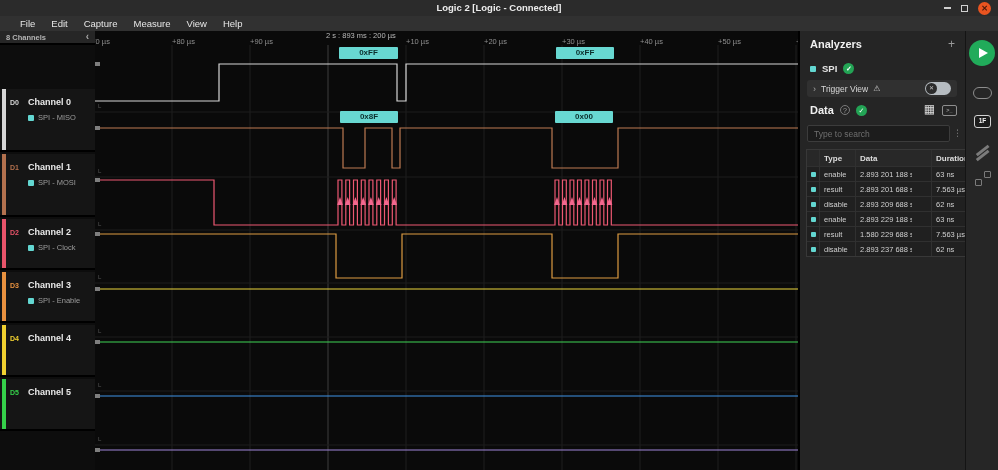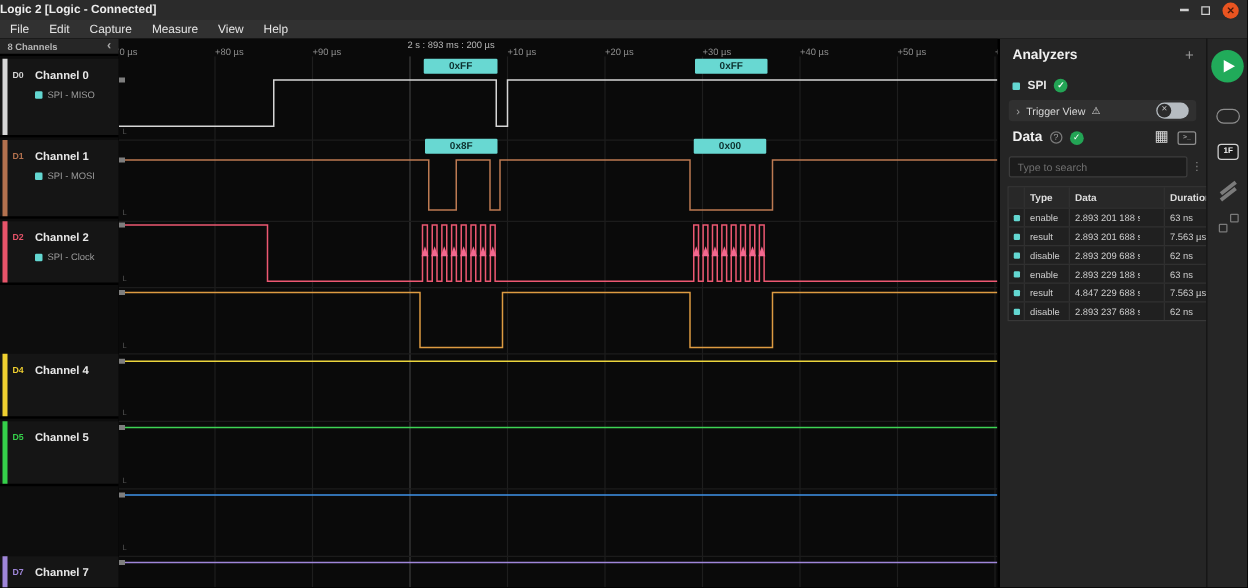--- a/index.html
+++ b/index.html
@@ -1,43 +1,43 @@
 <!DOCTYPE html>
 <html><head>
 <meta charset="utf-8">
 <style>
   * { margin:0; padding:0; box-sizing:border-box; }
   html,body { width:998px; height:470px; overflow:hidden; background:#000;
     font-family:"Liberation Sans", sans-serif; }
 
   
   .titlebar { height:16px; background:#2b2b2b; position:relative; }
-  .title { position:absolute; left:0; right:0; top:2px; 
+  .title { position:absolute; left:0; right:0; top:2px; text-align:center;
     font-size:9.5px; font-weight:bold; color:#ececec; }
   .winbtns { position:absolute; right:7px; top:1px; height:14px; display:flex; gap:10px; align-items:center; }
   .min-glyph { width:7px; height:2px; background:#cfcfcf; }
   .max-glyph { width:7px; height:7px; border:1.5px solid #cfcfcf; }
   .close-btn { width:13px; height:13px; border-radius:50%; background:#e95420; color:#47180a;
     font-size:8px; line-height:13px; text-align:center; font-weight:bold; }
 
   
   .menubar { height:15px; background:#313131; display:flex; align-items:center;
-    padding-left:8px; gap:16px; font-size:9.5px; color:#e6e6e6; }
+    padding-left:20px; gap:16px; font-size:9.5px; color:#e6e6e6; }
   .menu-item { cursor:default; }
 
   
   .app { position:relative; height:439px; background:#000; }
 
   
   .sidebar { position:absolute; left:0; top:0; width:95px; height:439px; background:#0d0d0d; }
   .sidebar-header { position:absolute; top:0; left:0; width:95px; height:14px; background:#262626;
     border-bottom:2px solid #000; font-size:7.5px; font-weight:bold; color:#b5b5b5;
     display:flex; align-items:center; padding:0 6px; justify-content:space-between; }
   .collapse { color:#a9a9a9; font-size:10px; line-height:10px; }
-  .ch-row { position:absolute; left:0; width:95px; background:#151515; border-bottom:2px solid #000; }
+  .ch-row { position:absolute; left:0; width:95px; background:#151515; border-bottom:2px solid #000;margin-top:42px; }
   .stripe { position:absolute; left:2px; top:0; bottom:0; width:4px; }
   .ch-id { position:absolute; left:10px; top:10px; font-size:7px; font-weight:bold; }
   .ch-name { position:absolute; left:28px; top:8px; font-size:9px; font-weight:bold; color:#e9e9e9; }
   .ch-sub { position:absolute; left:28px; top:24px; display:flex; align-items:center; gap:4px;
     font-size:7.5px; color:#9c9c9c; }
   .teal-sq { width:6px; height:6px; background:#63d7d1; border-radius:1px; flex:none; }
 
   
   .wave { position:absolute; left:95px; top:0; width:703px; height:439px; background:#0a0a0a; overflow:hidden; }
   .timeline { position:absolute; top:0; left:0; width:703px; height:14px; font-size:7.5px; color:#8f8f8f; }
@@ -157,20 +157,29 @@
         <span>SPI - MOSI</span>
         </div>
     </div>
     <div class="ch-row" style="top:146px;height:51px">
       <div class="stripe" style="background: rgb(232, 84, 106);"></div>
       <div class="ch-id" style="color: rgb(232, 84, 106);">D2</div>
       <div class="ch-name">Channel 2</div>
       <div class="ch-sub">
           <span class="teal-sq"></span>
         <span>SPI - Clock</span>
+        </div>
+    </div>
+    <div class="ch-row" style="top:199px;height:51px">
+      <div class="stripe" style="background: rgb(232, 145, 63);"></div>
+      <div class="ch-id" style="color: rgb(232, 145, 63);">D3</div>
+      <div class="ch-name">Channel 3</div>
+      <div class="ch-sub">
+          <span class="teal-sq"></span>
+        <span>SPI - Enable</span>
         </div>
     </div>
     <div class="ch-row" style="top:252px;height:52px">
       <div class="stripe" style="background: rgb(240, 208, 48);"></div>
       <div class="ch-id" style="color: rgb(240, 208, 48);">D4</div>
       <div class="ch-name">Channel 4</div>
     </div>
     <div class="ch-row" style="top:306px;height:52px">
       <div class="stripe" style="background: rgb(53, 208, 74);"></div>
       <div class="ch-id" style="color: rgb(53, 208, 74);">D5</div>
@@ -340,21 +349,21 @@
         <div class="dc c-t">enable</div>
         <div class="dc c-s">2.893 229 188 s</div>
         <div class="dc c-d">63 ns</div>
         <div class="dc c-x"></div>
       </div>
       <div class="drow">
         <div class="dc c-b">
             <span class="row-sq"></span>
           </div>
         <div class="dc c-t">result</div>
-        <div class="dc c-s">4.847 229 688 s</div>
+        <div class="dc c-s">1.580 229 688 s</div>
         <div class="dc c-d">7.563 µs</div>
         <div class="dc c-x"></div>
       </div>
       <div class="drow">
         <div class="dc c-b">
             <span class="row-sq"></span>
           </div>
         <div class="dc c-t">disable</div>
         <div class="dc c-s">2.893 237 688 s</div>
         <div class="dc c-d">62 ns</div>

